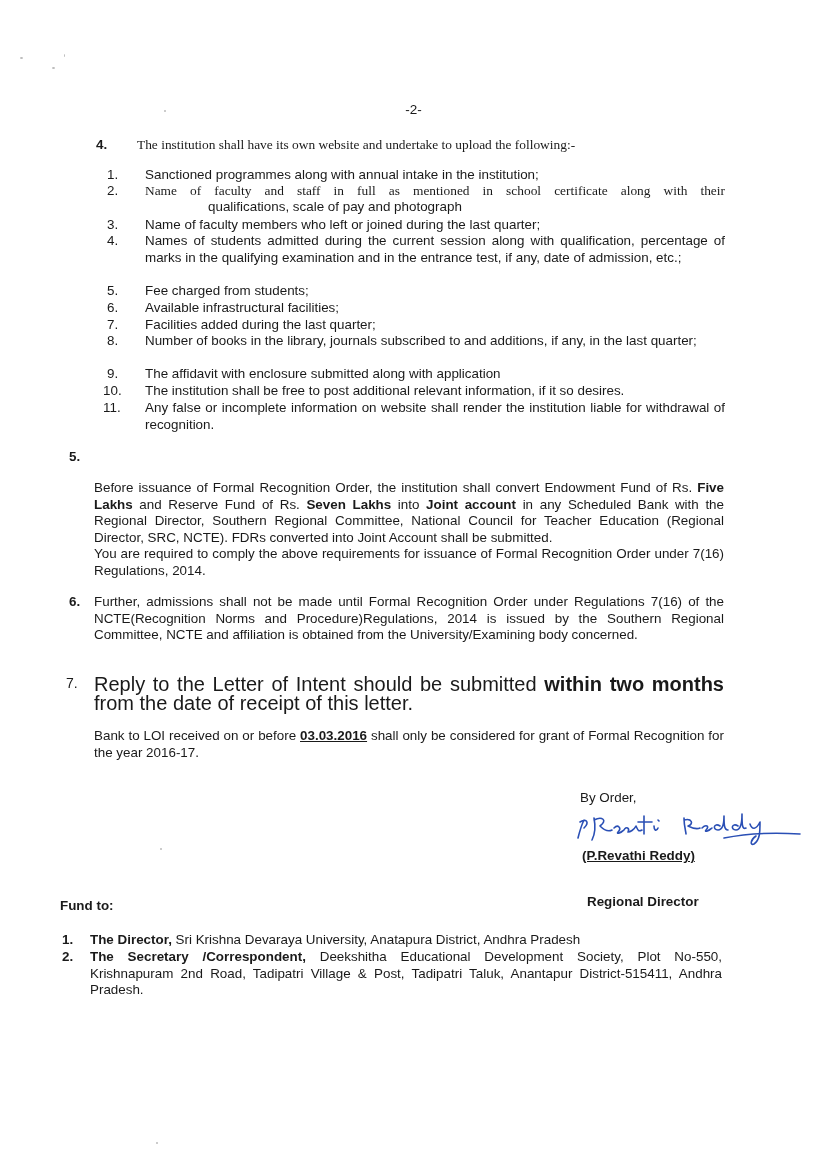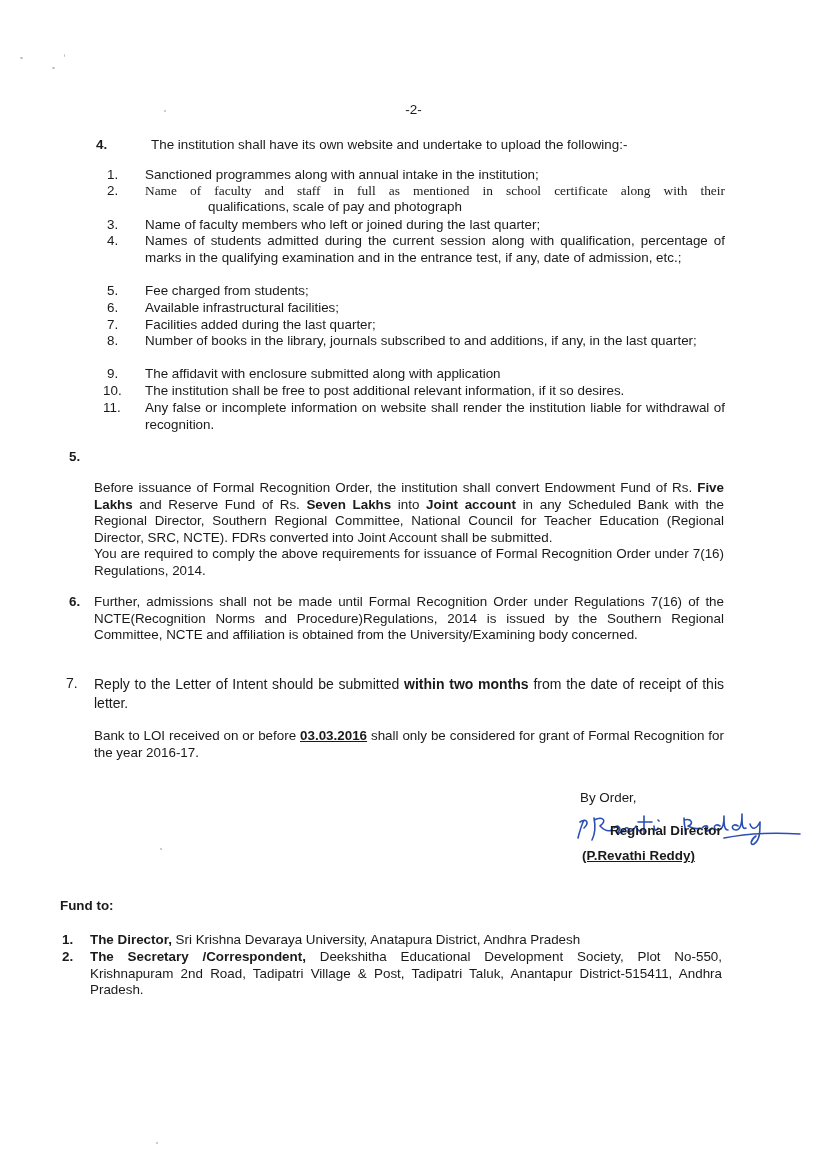--- a/index.html
+++ b/index.html
@@ -14,41 +14,41 @@
   .bold { font-weight: bold; }
   .u { text-decoration: underline; margin-top: 21px; }
   .list-row { position: absolute; left: 0; width: 827px; }
   .list-num { position: absolute; left: 107px; }
   .list-text { position: absolute; left: 145px; width: 580px; text-align: justify; text-align-last: left; }
   .block { position: absolute; left: 94px; width: 630px; text-align: justify; }
   .block.last-left { text-align-last: left; }
   .num-col { position: absolute; left: 69px; }
   .sig-by { left: 580px; top: 790px; }
   .sig-name { left: 582px; top: 848px; font-weight: bold; text-decoration: underline; }
-  .sig-title { left: 587px; top: 823px; font-weight: bold; margin-left: 23px; }
+  .sig-title { left: 587px; top: 894px; font-weight: bold; }
   .copy-to { left: 60px; top: 898px; font-weight: bold; }
   .cc-num { position: absolute; left: 62px; font-weight: bold; }
   .cc-text { position: absolute; left: 90px; width: 632px; text-align: justify; }
   .speck { position: absolute; background: #bbb; border-radius: 50%; }
 </style>
 </head>
 <body>
 
 <div class="speck" style="left:20px;top:57px;width:3px;height:2px;"></div>
 <div class="speck" style="left:52px;top:67px;width:3px;height:2px;"></div>
 <div class="speck" style="left:64px;top:54px;width:1px;height:3px;"></div>
 <div class="speck" style="left:164px;top:110px;width:2px;height:2px;"></div>
 <div class="speck" style="left:160px;top:848px;width:2px;height:2px;"></div>
 <div class="speck" style="left:156px;top:1142px;width:2px;height:2px;"></div>
 
 <div class="abs page-num">-2-</div>
 
 <div>
   <span class="abs para-num" style="left:96px;top:137px;">4.</span>
-  <span class="abs" style="left:151px;top:137px;">The institution shall have its own website and undertake to upload the following:-</span>
+  <span class="abs" style="left:137px;top:137px;font-family:Liberation Serif, serif;">The institution shall have its own website and undertake to upload the following:-</span>
 
   <div>
     <div class="list-row" style="top:167px;">
       <span class="list-num">1.</span>
       <span class="list-text">Sanctioned programmes along with annual intake in the institution;</span>
     </div>
     <div class="list-row" style="top:183px;">
       <span class="list-num">2.</span>
       <span class="list-text" style="text-align-last:justify;font-family:Liberation Serif, serif;">Name of faculty and staff in full as mentioned in school certificate along with their</span>
       <span class="abs" style="left:208px;top:16px;">qualifications, scale of pay and photograph</span>
@@ -100,21 +100,21 @@
   <div class="block last-left" style="top:546px;">You are required to comply the above requirements for issuance of Formal Recognition Order under 7(16) Regulations, 2014.</div>
 </div>
 
 <div>
   <span class="abs para-num num-col" style="top:594px;">6.</span>
   <div class="block last-left" style="top:594px;">Further, admissions shall not be made until Formal Recognition Order under Regulations 7(16) of the NCTE(Recognition Norms and Procedure)Regulations, 2014 is issued by the Southern Regional Committee, NCTE and affiliation is obtained from the University/Examining body concerned.</div>
 </div>
 
 <div>
   <span class="abs num-col" style="left:66px;top:675px;font-size:14px;">7.</span>
-  <div class="block last-left" style="top:675px;font-size:14px;line-height:19px;">
+  <div class="block last-left" style="top:675px;font-size:20px;line-height:19px;">
     <span>Reply to the Letter of Intent should be submitted </span><span class="bold">within two months</span><span> from the date of receipt of this letter.</span>
   </div>
   <div class="block last-left" style="top:728px;">
     <span>Bank to LOI received on or before </span><span class="bold u">03.03.2016</span><span> shall only be considered for grant of Formal Recognition for the year 2016-17.</span>
   </div>
 </div>
 
 <div>
   <span class="abs sig-by">By Order,</span>
   <svg class="abs" style="left:574px;top:808px;" width="230" height="40" viewBox="0 0 230 40">

